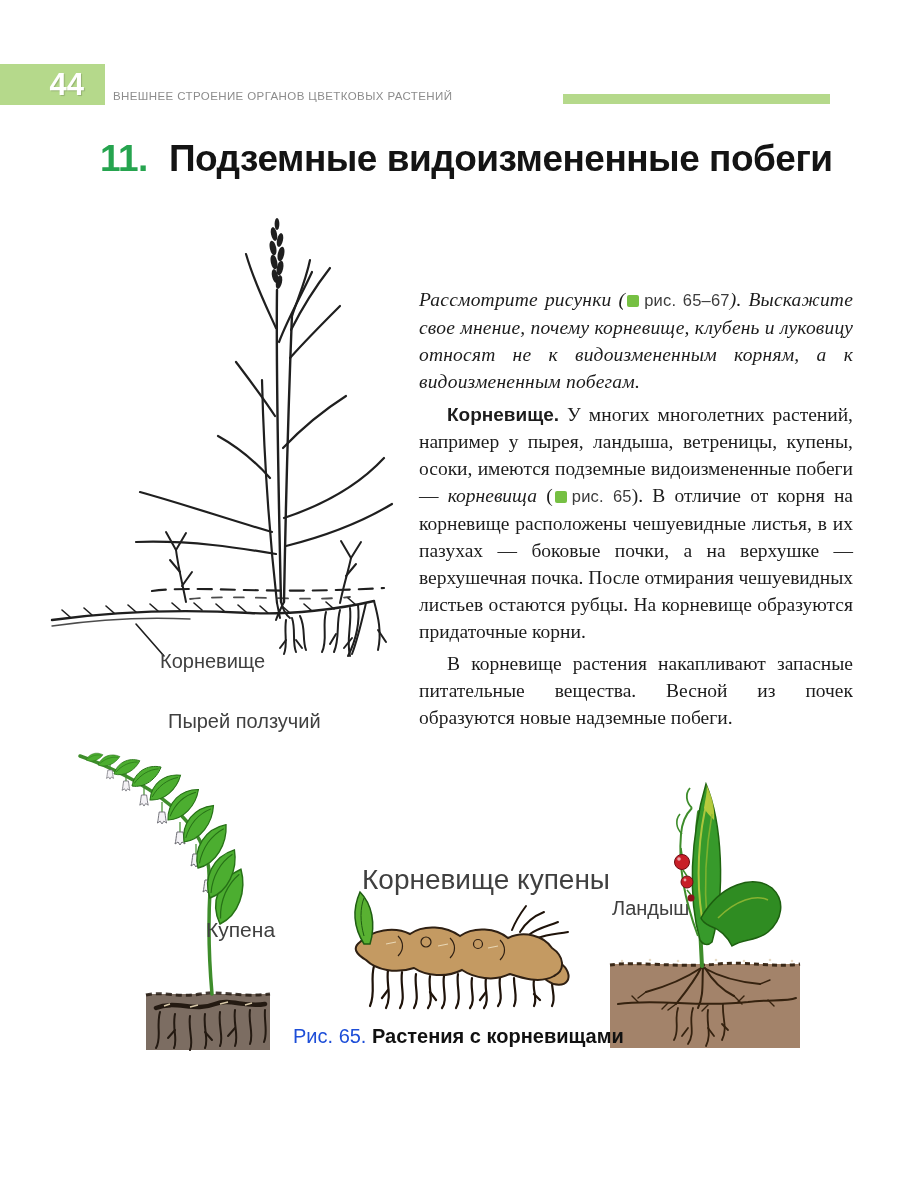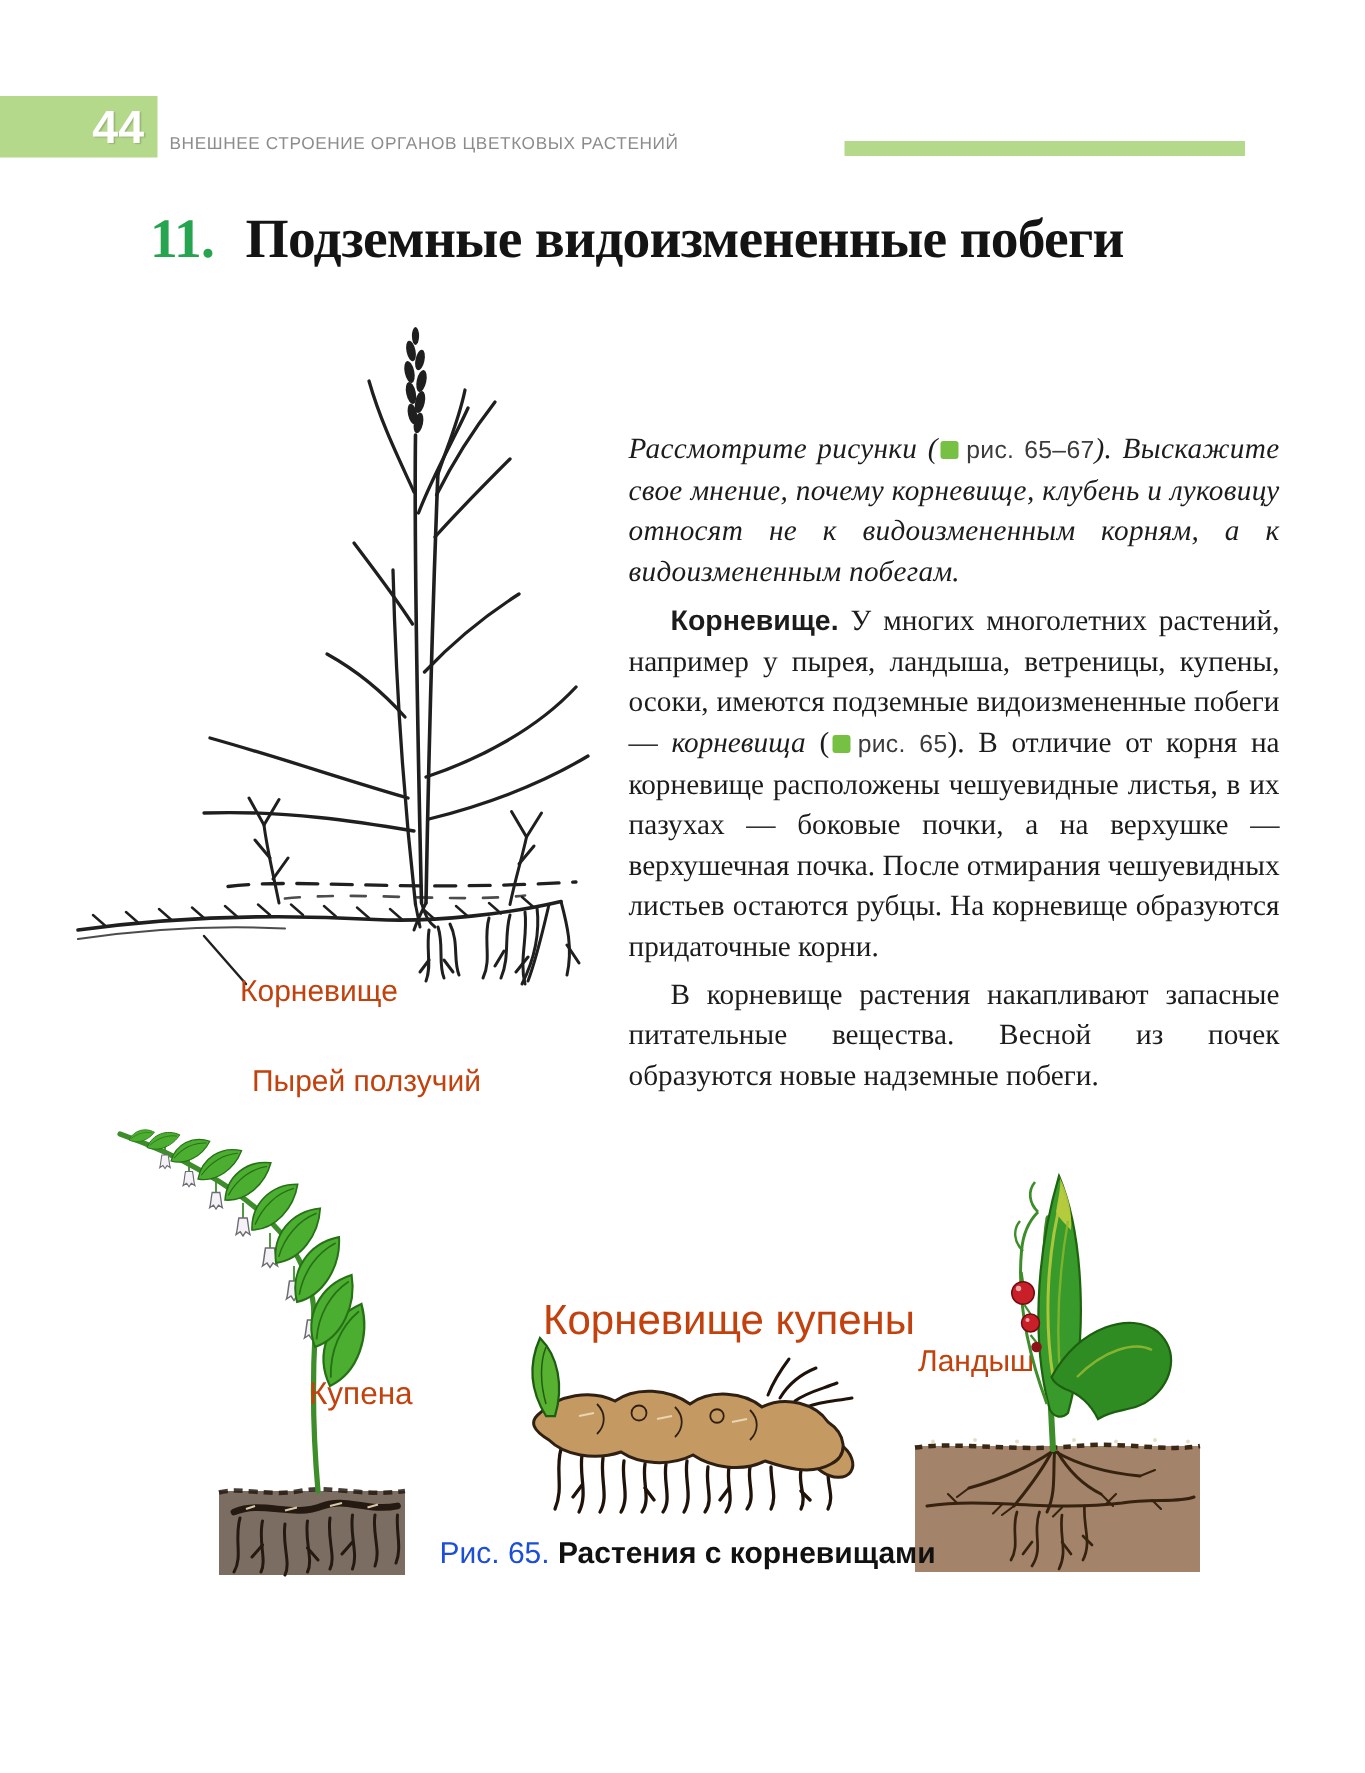--- a/index.html
+++ b/index.html
@@ -14,38 +14,38 @@
   .abs{position:absolute;}
 
   
   .num-tab{
     left:0;top:64px;width:105px;height:41px;
     background:#b5d98b;
     display:flex;align-items:center;justify-content:flex-end;
   }
   .num-tab .pnum{
     color:#ffffff;font-size:31px;font-weight:bold;
-    padding-right:9px;line-height:41px;
+    padding-right:21px;line-height:41px;
     text-shadow:1px 1px 1px rgba(0,0,0,.18);
     font-family:"Liberation Sans",sans-serif;
   }
   .running-header{
     left:113px;top:90px;
     font-size:11.5px;letter-spacing:.4px;color:#8c8c8c;
     white-space:nowrap;
   }
   .head-bar{
     left:563px;top:94px;width:267px;height:10px;background:#b5d98b;
   }
 
   
   .section-heading{
     left:100px;top:138px;white-space:nowrap;
     font-weight:bold;font-size:37px;letter-spacing:-.5px;
-    font-family:Liberation Serif, serif;
+    font-family:Liberation Sans, sans-serif;
   }
   .section-heading .sec-num{color:#26a44f;margin-right:21px;}
   .section-heading .sec-title{color:#141414;}
 
   
   .text-col{
     left:419px;top:286px;width:434px;
     font-family:"Liberation Serif",serif;
     font-size:19.5px;line-height:27px;
     text-align:justify;color:#1c1c1c;
@@ -66,21 +66,21 @@
   }
   .sq{
     display:inline-block;width:12px;height:12px;
     background:#76c043;border-radius:2px;
     margin:0 5px 0 2px;vertical-align:-1px;
   }
 
   
   .fig-label{
     font-family:"Liberation Sans",sans-serif;
-    color:#c2410c;white-space:nowrap;
+    color:#404040;white-space:nowrap;
   }
   .caption{
     left:293px;top:1025px;white-space:nowrap;
     font-family:"Liberation Sans",sans-serif;font-size:20px;
   }
   .caption .cap-num{color:#1d4ed8;}
   .caption .cap-title{color:#111;font-weight:bold;text-align:center;}
 
   svg{display:block;}
 </style>

